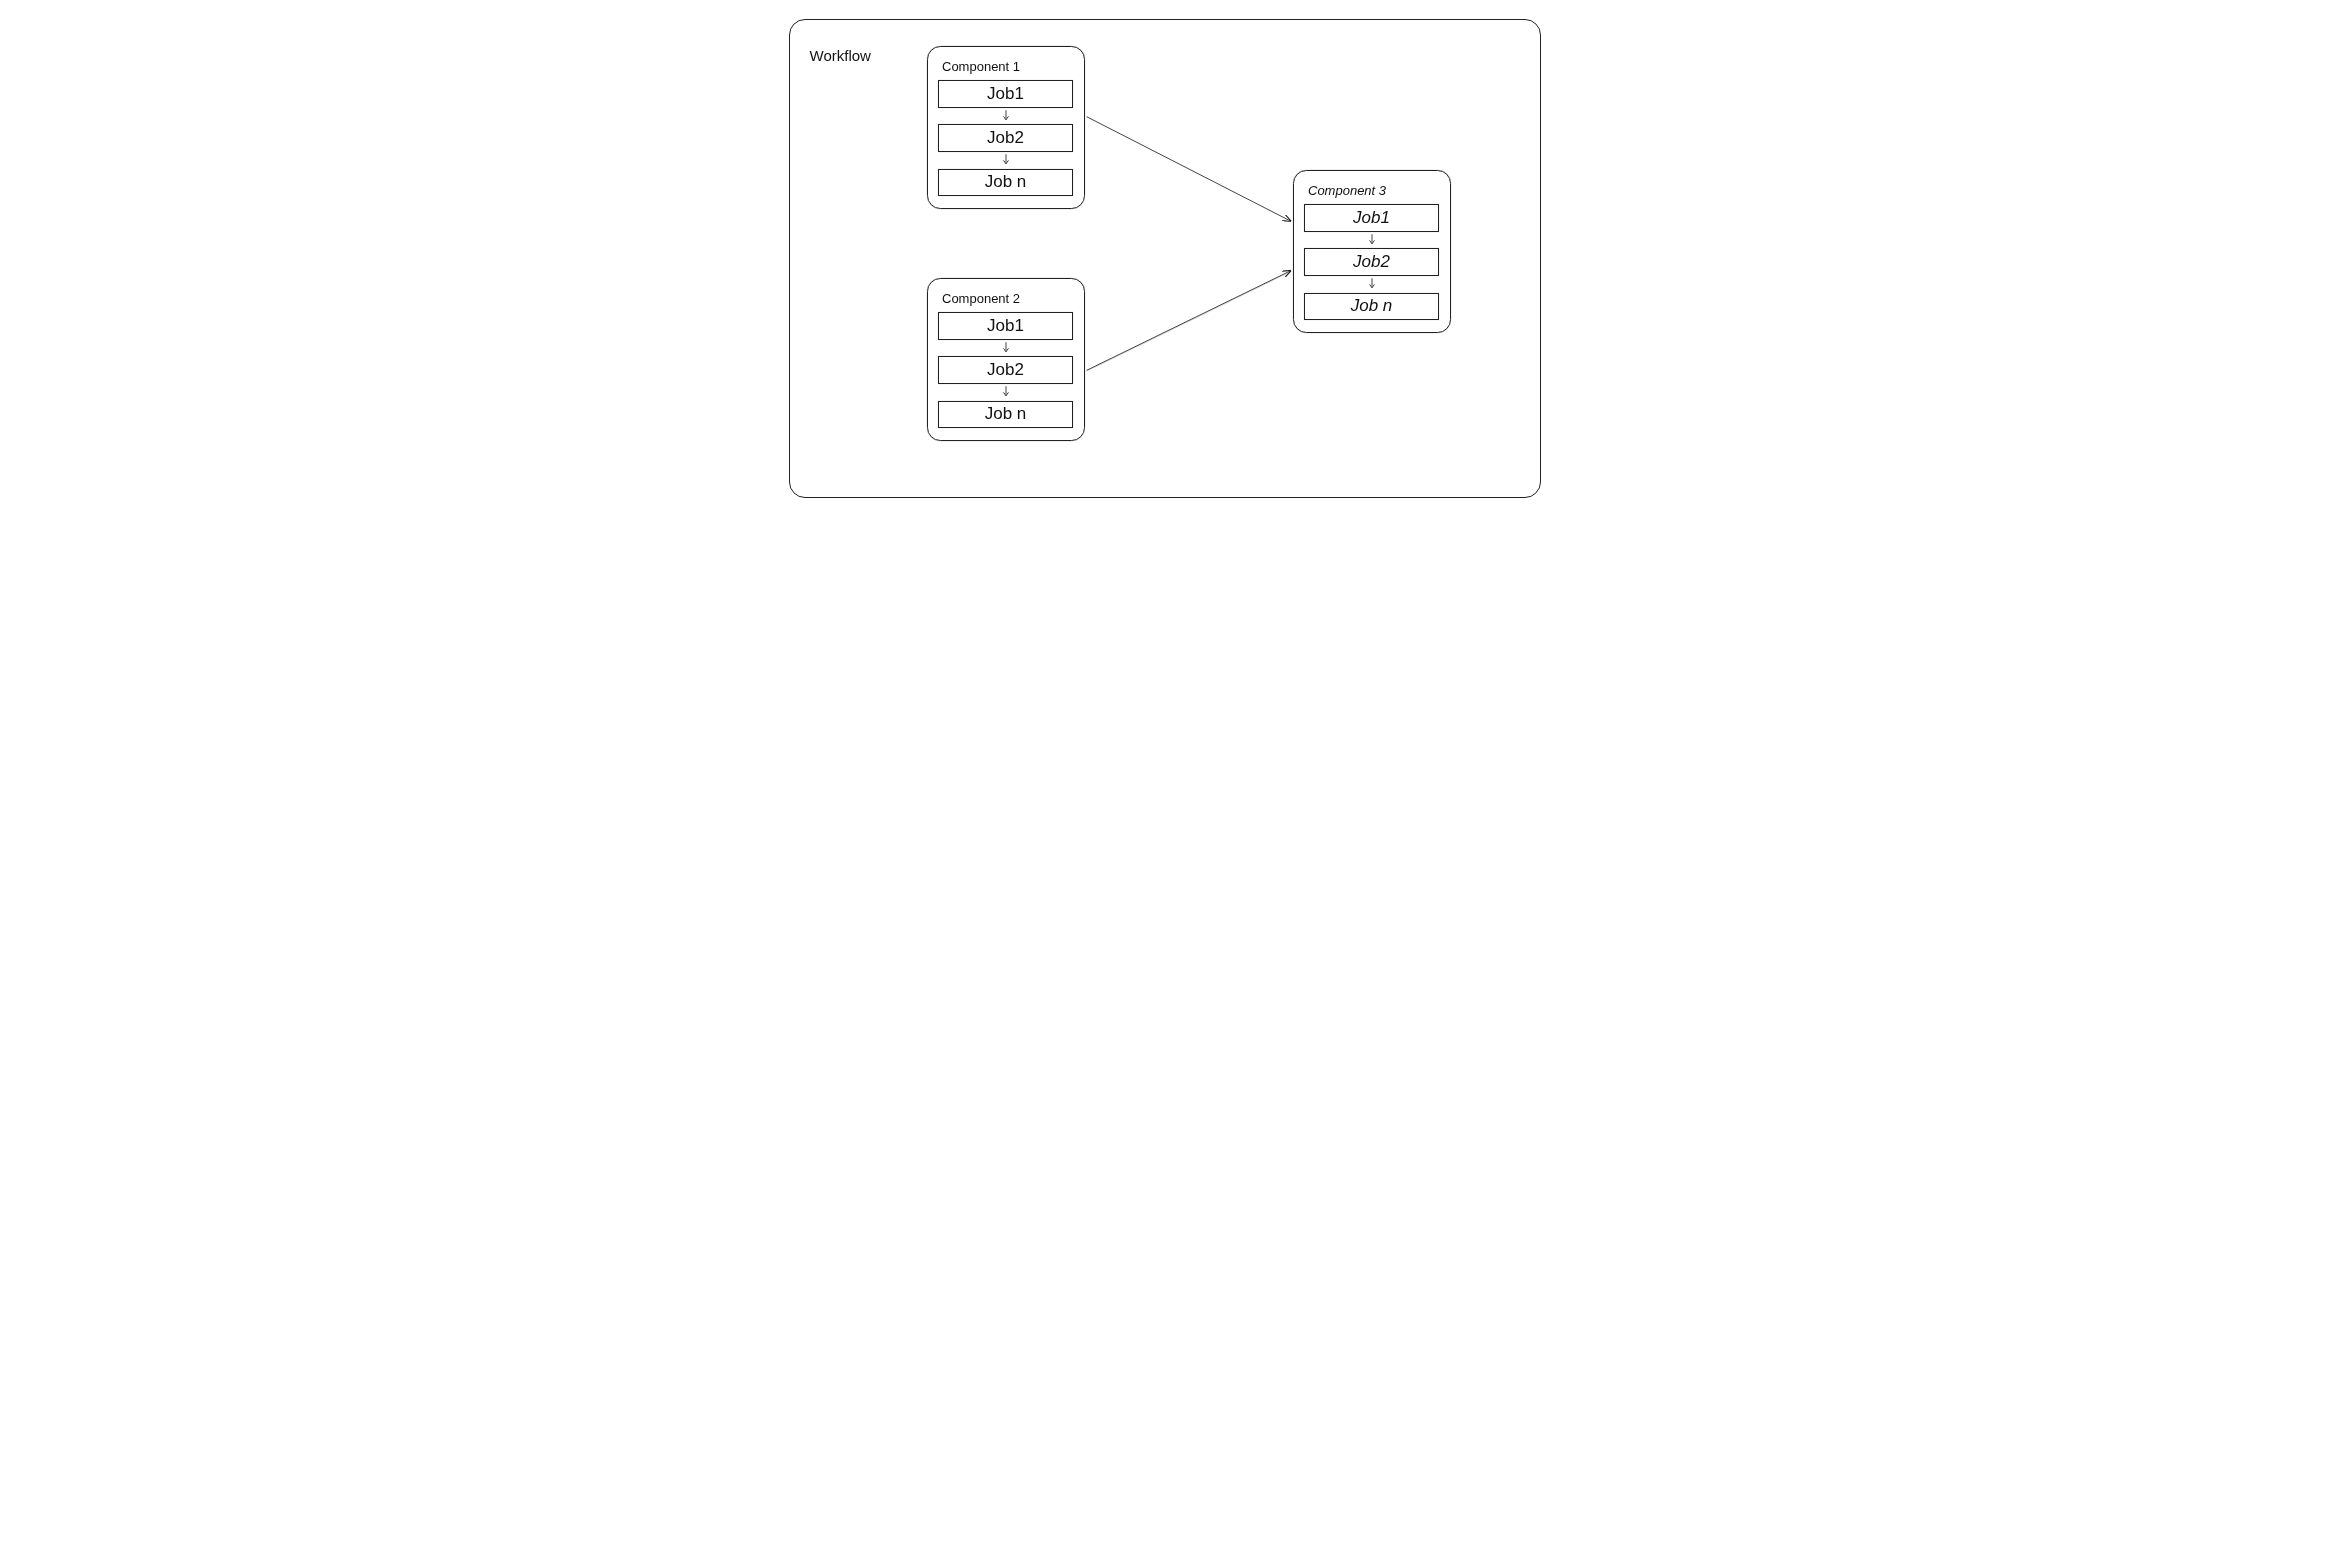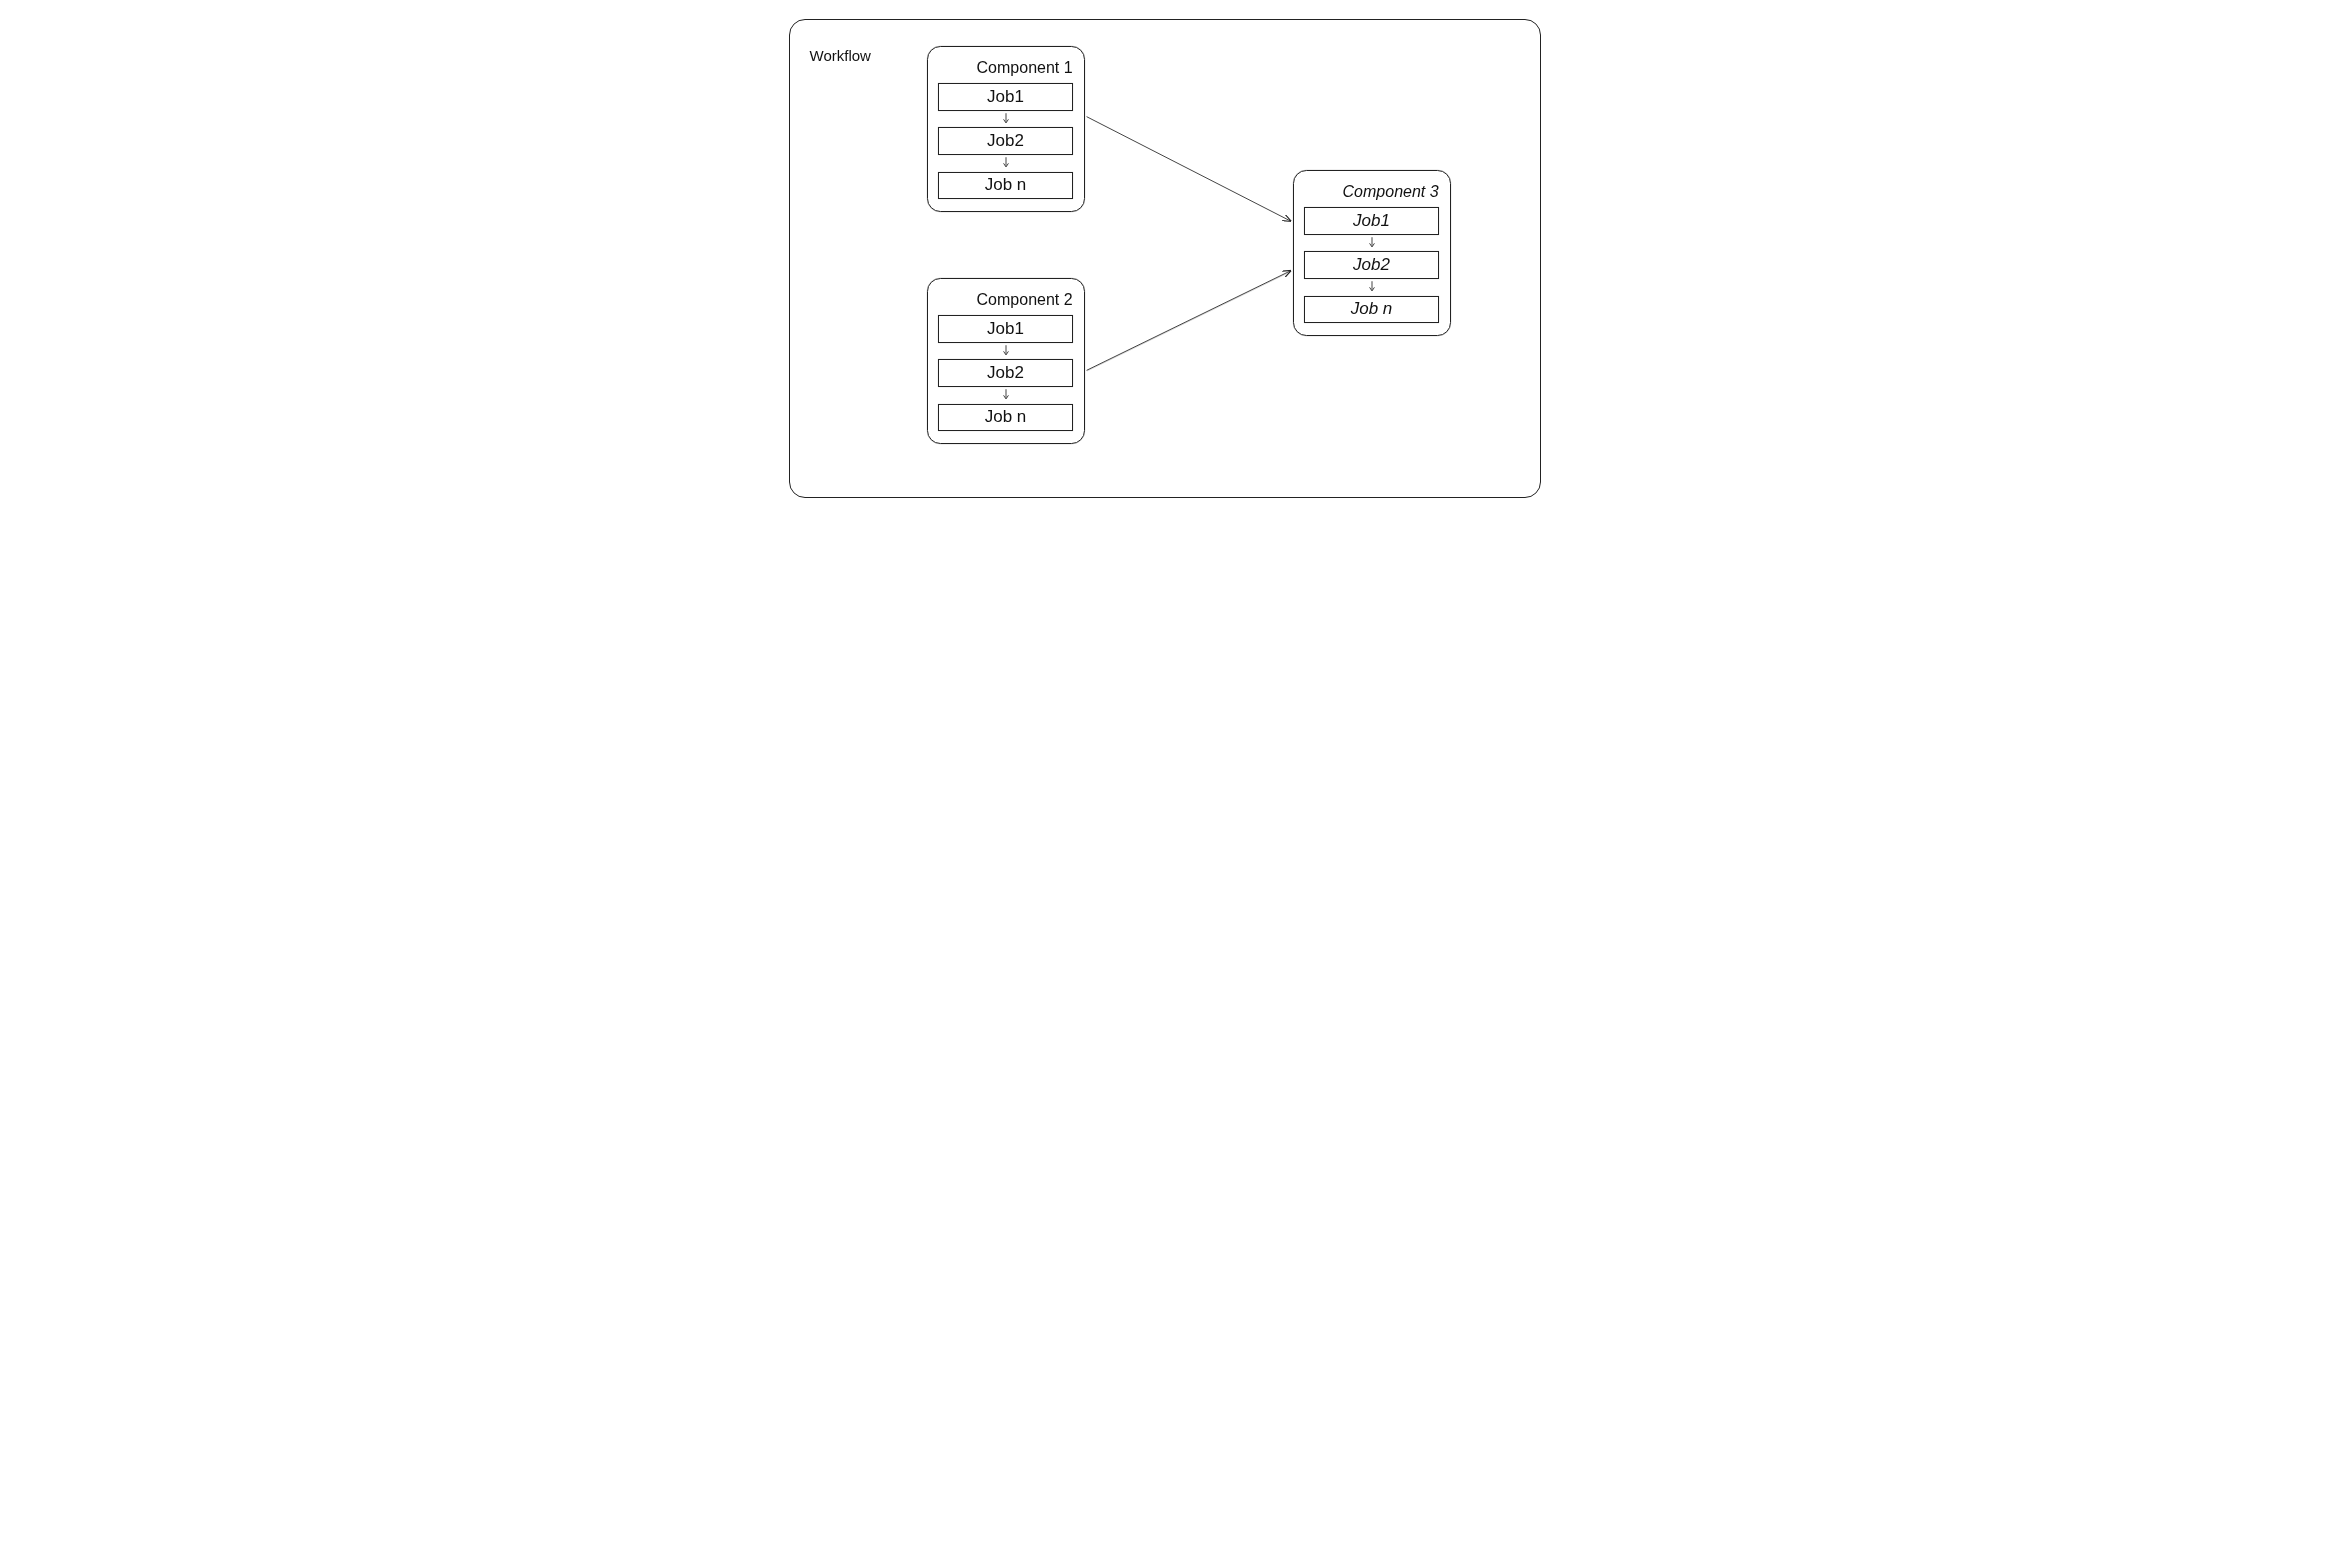--- a/index.html
+++ b/index.html
@@ -36,23 +36,22 @@
   .comp {
     position: absolute;
     border: 1px solid #222;
     border-radius: 13.4px;
     box-sizing: border-box;
     padding: 7.3px 8.5px 9.7px 8.5px;
     width: 158px;
     box-shadow: 0 0 0 0.2px rgba(0,0,0,0.25);
   }
   .comp-title {
-    font-size: 16px;
+    font-size: 13px;
     margin: 4.9px 2.4px 6px 6px;
-    text-align: right;
   }
   .job {
     border: 0.8px solid #222;
     border-radius: 0;
     text-align: center;
     font-size: 17px;
     padding: 2.4px 0 3px 0;
     margin: 2.4px 2.4px;
     box-shadow: 0 0 0 0.2px rgba(0,0,0,0.2);
   }

